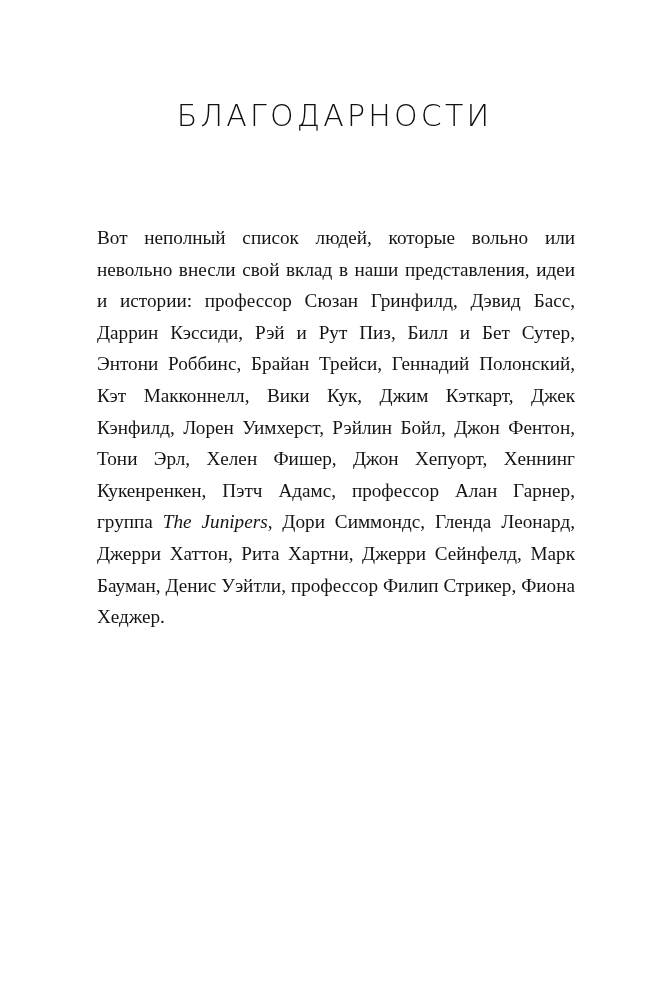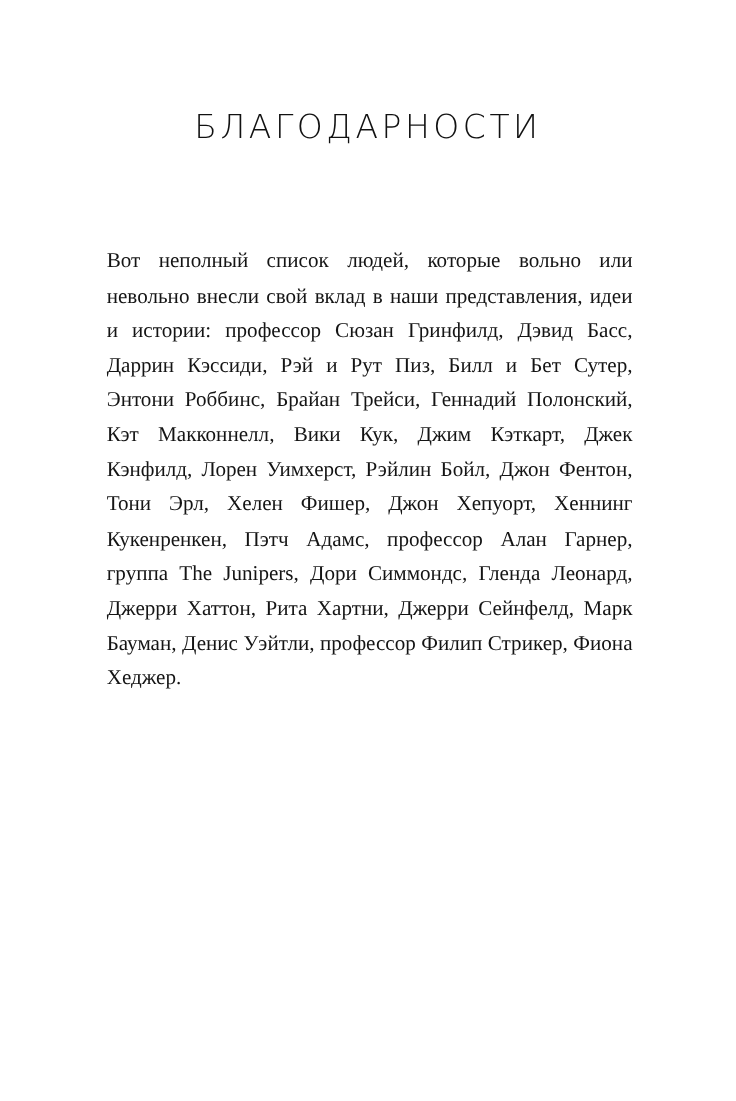--- a/index.html
+++ b/index.html
@@ -45,20 +45,21 @@
     font-family: "Liberation Serif", serif;
     font-size: 19.2px;
     line-height: 31.6px;
     text-align: justify;
     text-justify: inter-word;
     color: #141414;
     margin: 0;
     hyphens: manual;
   }
   .body-text .it {
+    font-style: italic;
   }
 </style>
 </head>
 <body>
 
 <div class="page">
 
   <h1 class="page-title">БЛАГОДАРНОСТИ</h1>
 
   <div class="body-block">

